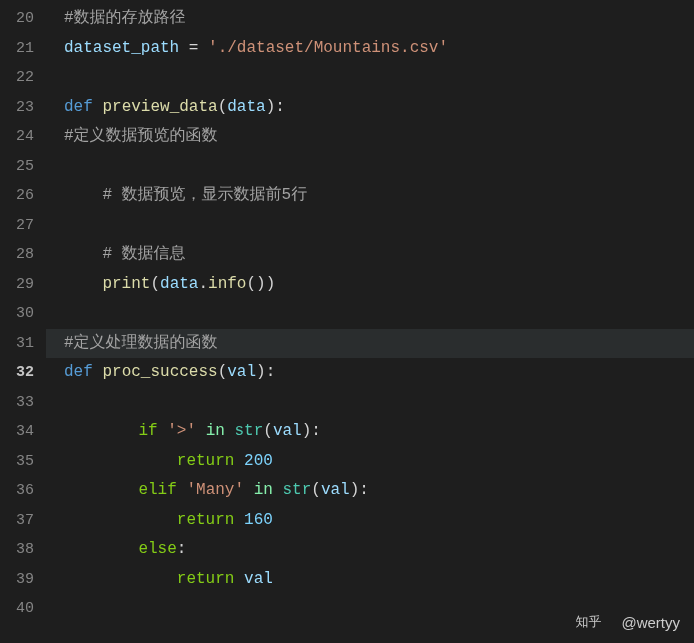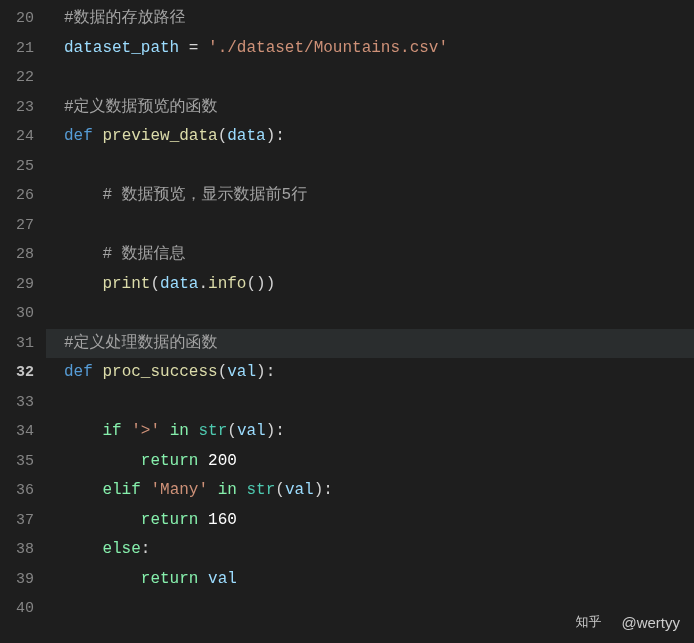--- a/index.html
+++ b/index.html
@@ -54,25 +54,25 @@
     }
     .code-line.highlight {
       background: #2a2d2e;
       margin-left: -18px;
       padding-left: 18px;
       margin-right: -100px;
       padding-right: 100px;
     }
     .tok-comment { color: #a3a3a3; }
     .tok-keyword { color: #569cd6; }
-    .tok-keyword2 { color: #86efac; }
+    .tok-keyword2 { color: #84cc16; margin-left: 36px; }
     .tok-function { color: #dcdcaa; }
     .tok-variable { color: #9cdcfe; }
     .tok-string { color: #ce9178; }
-    .tok-number { color: #ffffff; }
+    .tok-number { color: #7dd3fc; }
     .tok-punct { color: #d4d4d4; }
     .tok-builtin { color: #4ec9b0; }
     .tok-operator { color: #86efac; margin-top: 12px; }
     .watermark {
       position: absolute;
       bottom: 12px;
       right: 14px;
       color: #cccccc;
       font-size: 15px;
       font-family: "Microsoft YaHei", sans-serif;
@@ -109,22 +109,22 @@
     <div class="line-num">36</div>
     <div class="line-num">37</div>
     <div class="line-num">38</div>
     <div class="line-num">39</div>
     <div class="line-num">40</div>
   </div>
   <div class="code">
     <div class="code-line"><span class="tok-comment">#数据的存放路径</span></div>
     <div class="code-line"><span class="tok-variable">dataset_path</span><span class="tok-punct"> = </span><span class="tok-string">'./dataset/Mountains.csv'</span></div>
     <div class="code-line"></div>
+    <div class="code-line"><span class="tok-keyword">def</span> <span class="tok-function">preview_data</span><span class="tok-punct">(</span><span class="tok-variable">data</span><span class="tok-punct">):</span></div>
     <div class="code-line"><span class="tok-comment">#定义数据预览的函数</span></div>
-    <div class="code-line"><span class="tok-keyword">def</span> <span class="tok-function">preview_data</span><span class="tok-punct">(</span><span class="tok-variable">data</span><span class="tok-punct">):</span></div>
     <div class="code-line"></div>
     <div class="code-line">    <span class="tok-comment"># 数据预览，显示数据前5行</span></div>
     <div class="code-line"></div>
     <div class="code-line">    <span class="tok-comment"># 数据信息</span></div>
     <div class="code-line">    <span class="tok-function">print</span><span class="tok-punct">(</span><span class="tok-variable">data</span><span class="tok-punct">.</span><span class="tok-function">info</span><span class="tok-punct">())</span></div>
     <div class="code-line"></div>
     <div class="code-line highlight"><span class="tok-comment">#定义处理数据的函数</span></div>
     <div class="code-line"><span class="tok-keyword">def</span> <span class="tok-function">proc_success</span><span class="tok-punct">(</span><span class="tok-variable">val</span><span class="tok-punct">):</span></div>
     <div class="code-line"></div>
     <div class="code-line">    <span class="tok-keyword2">if</span> <span class="tok-string">'&gt;'</span> <span class="tok-operator">in</span> <span class="tok-builtin">str</span><span class="tok-punct">(</span><span class="tok-variable">val</span><span class="tok-punct">):</span></div>

